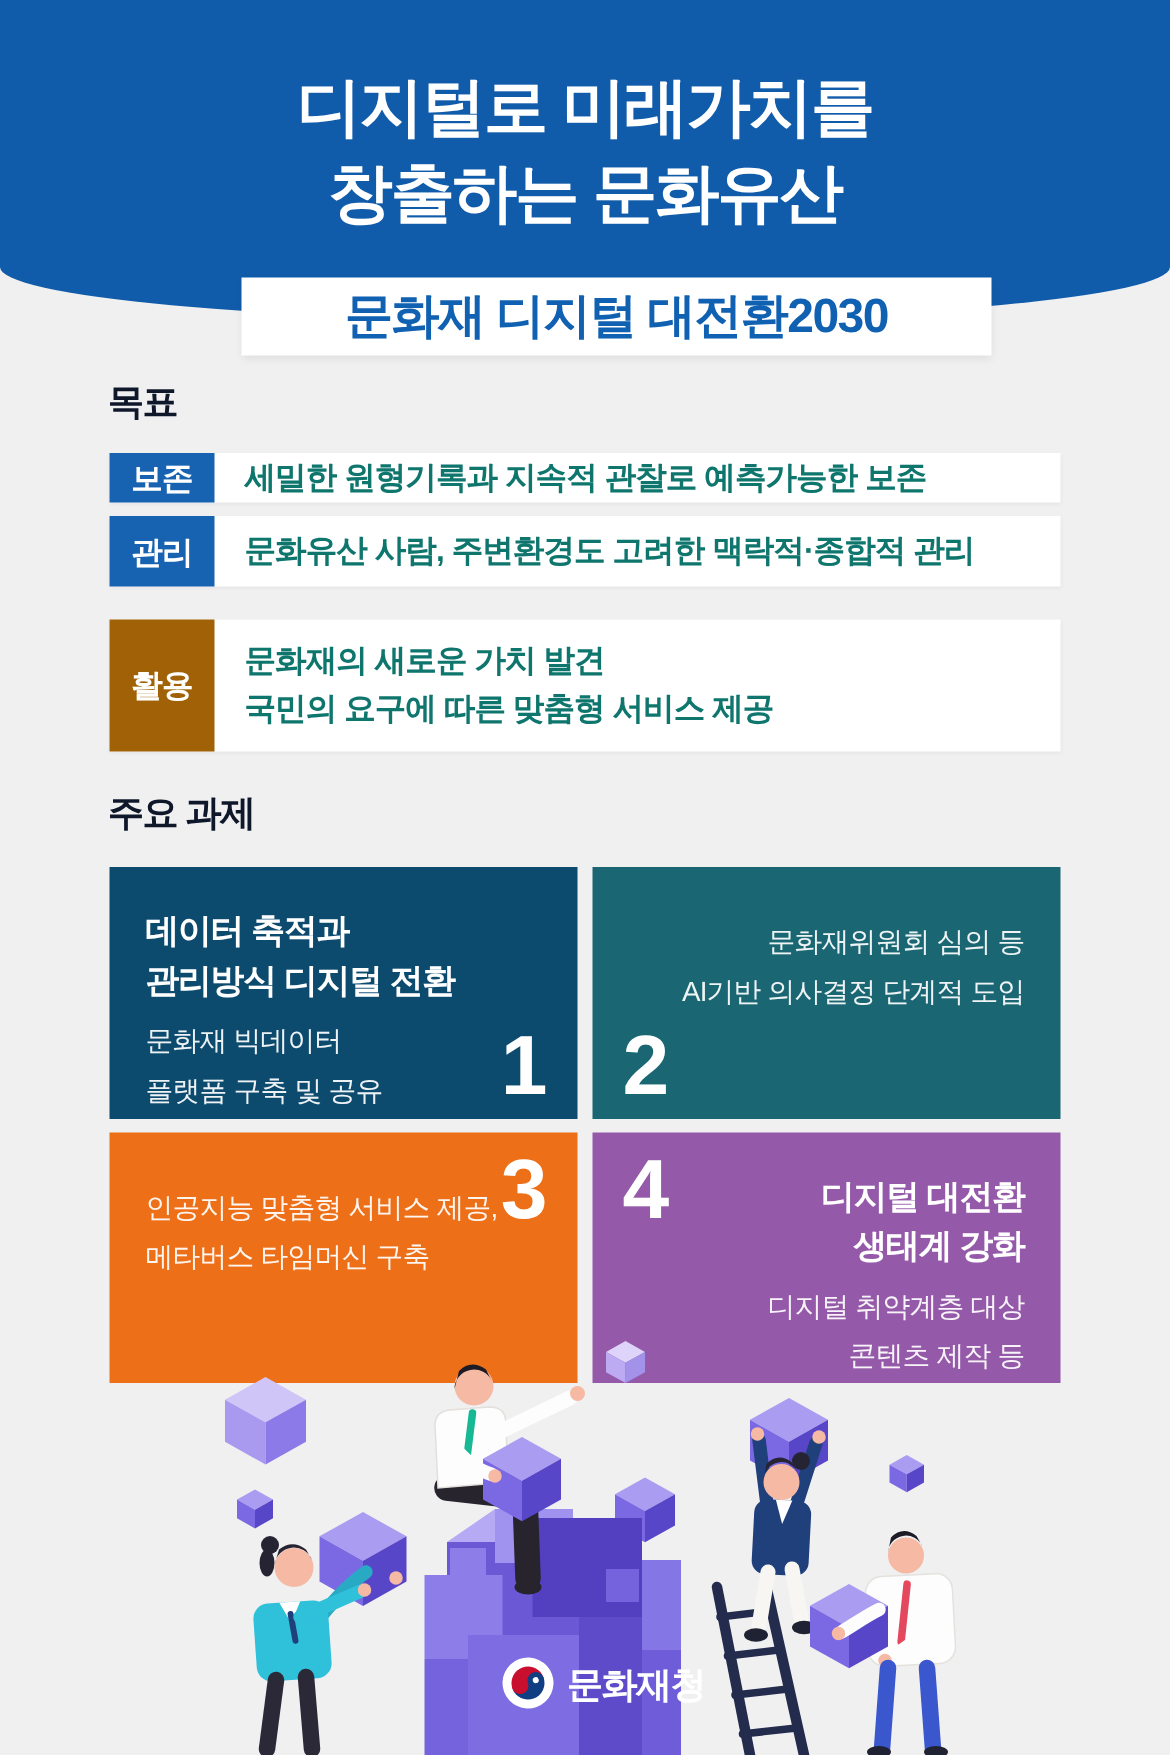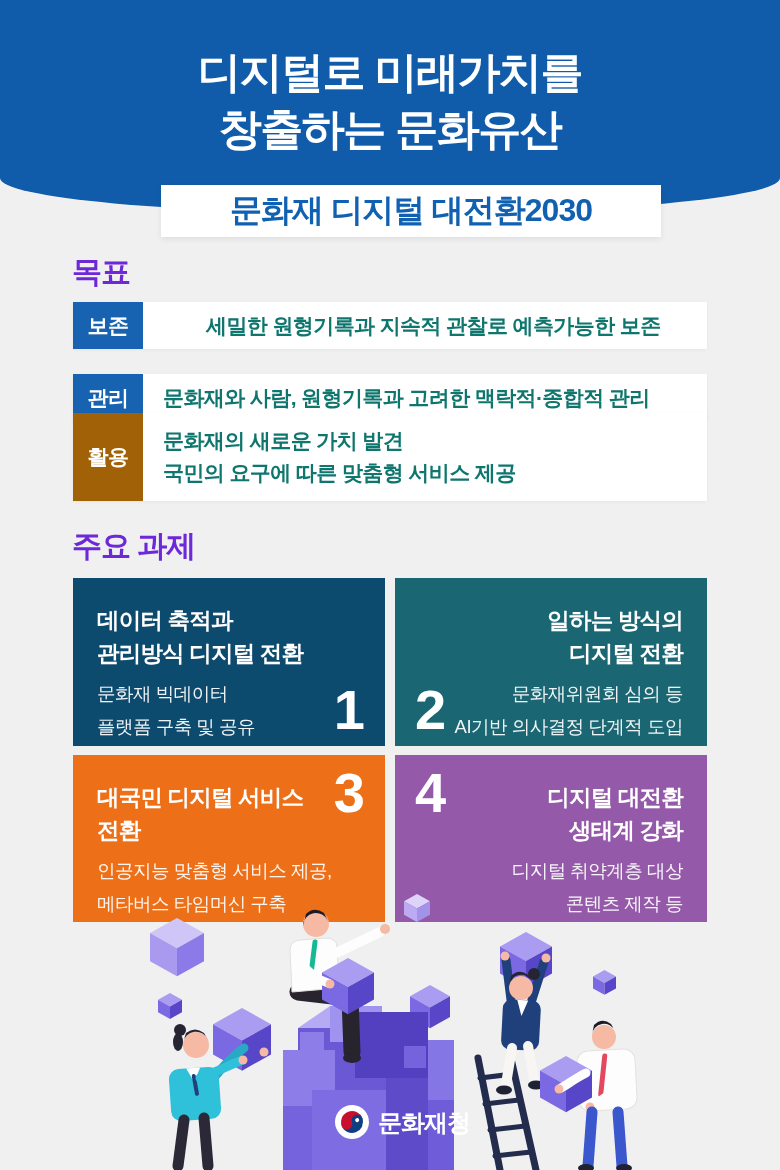--- a/index.html
+++ b/index.html
@@ -28,32 +28,32 @@
     background:#ffffff;z-index:2;
     display:flex;align-items:center;justify-content:center;
     box-shadow:0 2px 6px rgba(0,0,0,.08);
   }
   .badge span{
     color:#1161b2;font-size:32px;font-weight:900;letter-spacing:-1px;
   }
   
   .sec-h{
     position:absolute;left:72px;margin:0;
-    font-size:30px;font-weight:900;color:#6d28d9;letter-spacing:-1px;
+    font-size:24px;font-weight:900;color:#0f172a;letter-spacing:-1px;
   }
   #goals-heading{top:252px;}
   #tasks-heading{top:526px;}
   
   .goal-row{
     position:absolute;left:73px;width:634px;
     background:#ffffff;display:flex;align-items:stretch;
     box-shadow:0 1px 3px rgba(0,0,0,.05);
   }
-  .goal-row.r1{top:302px;height:47px;gap:43px;}
-  .goal-row.r2{top:374px;height:47px;}
+  .goal-row.r1{top:302px;height:33px;}
+  .goal-row.r2{top:344px;height:47px;}
   .goal-row.r3{top:413px;height:88px;}
   .goal-chip{
     flex:0 0 70px;background:#1763b1;color:#fff;
     display:flex;align-items:center;justify-content:center;
     font-size:21px;font-weight:800;letter-spacing:-0.5px;
   }
   .goal-desc{
     flex:1;display:flex;flex-direction:column;justify-content:center;
     padding-left:20px;font-size:21px;font-weight:700;color:#0f766e;
     letter-spacing:-0.6px;line-height:32px;
@@ -109,21 +109,21 @@
   <div class="goal-row r1">
     <div class="goal-chip" style="background: rgb(23, 99, 177);">보존</div>
     <div class="goal-desc">
       <div>세밀한 원형기록과 지속적 관찰로 예측가능한 보존</div>
     </div>
   </div>
 
   <div class="goal-row r2">
     <div class="goal-chip" style="background: rgb(23, 99, 177);">관리</div>
     <div class="goal-desc">
-      <div>문화재와 사람, 원형기록과 고려한 맥락적·종합적 관리</div>
+      <div>문화유산 사람, 주변환경도 고려한 맥락적·종합적 관리</div>
     </div>
   </div>
 
   <div class="goal-row r3">
     <div class="goal-chip" style="background: #a16207;">활용</div>
     <div class="goal-desc">
       <div>문화재의 새로운 가치 발견</div>
       <div>국민의 요구에 따른 맞춤형 서비스 제공</div>
     </div>
   </div>
@@ -138,36 +138,28 @@
         <div>관리방식 디지털 전환</div>
       </div>
       <div class="body">
         <div>문화재 빅데이터</div>
         <div>플랫폼 구축 및 공유</div>
       </div>
       <div class="num num-br">1</div>
     </div>
 
     <div class="card align-right" style="background: rgb(26, 103, 115);">
-      <div class="title">
-        <div>일하는 방식의</div>
-        <div>디지털 전환</div>
-      </div>
       <div class="body">
         <div>문화재위원회 심의 등</div>
         <div>AI기반 의사결정 단계적 도입</div>
       </div>
       <div class="num num-bl">2</div>
     </div>
 
     <div class="card" style="background: rgb(237, 111, 23);">
-      <div class="title">
-        <div>대국민 디지털 서비스</div>
-        <div>전환</div>
-      </div>
       <div class="body">
         <div>인공지능 맞춤형 서비스 제공,</div>
         <div>메타버스 타임머신 구축</div>
       </div>
       <div class="num num-tr">3</div>
     </div>
 
     <div class="card align-right" style="background: rgb(148, 89, 168);">
       <div class="title">
         <div>디지털 대전환</div>

